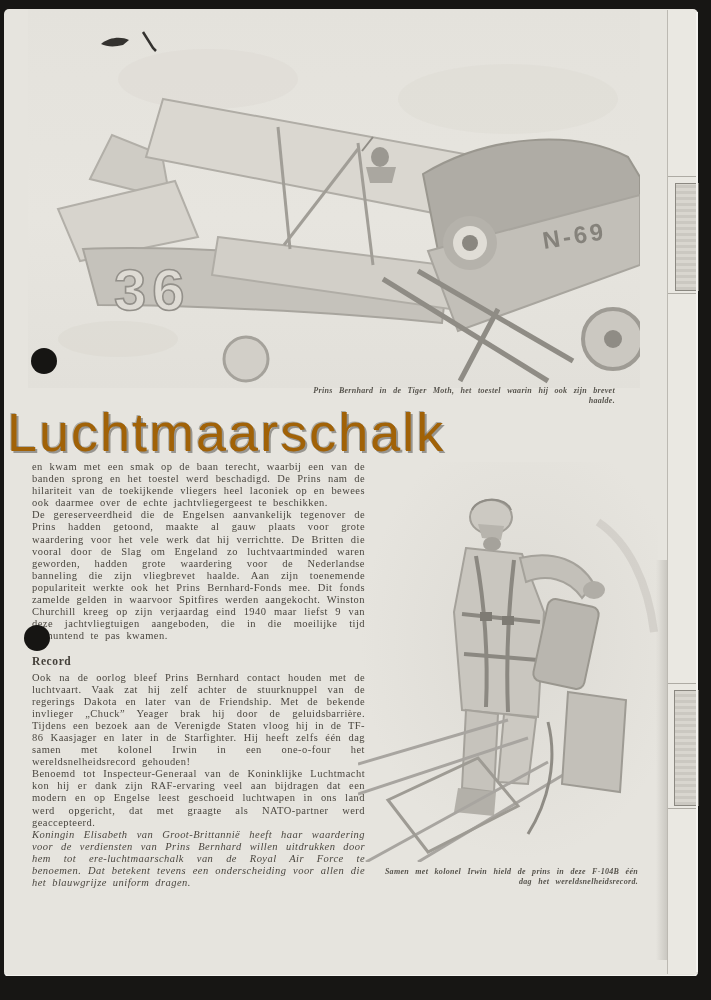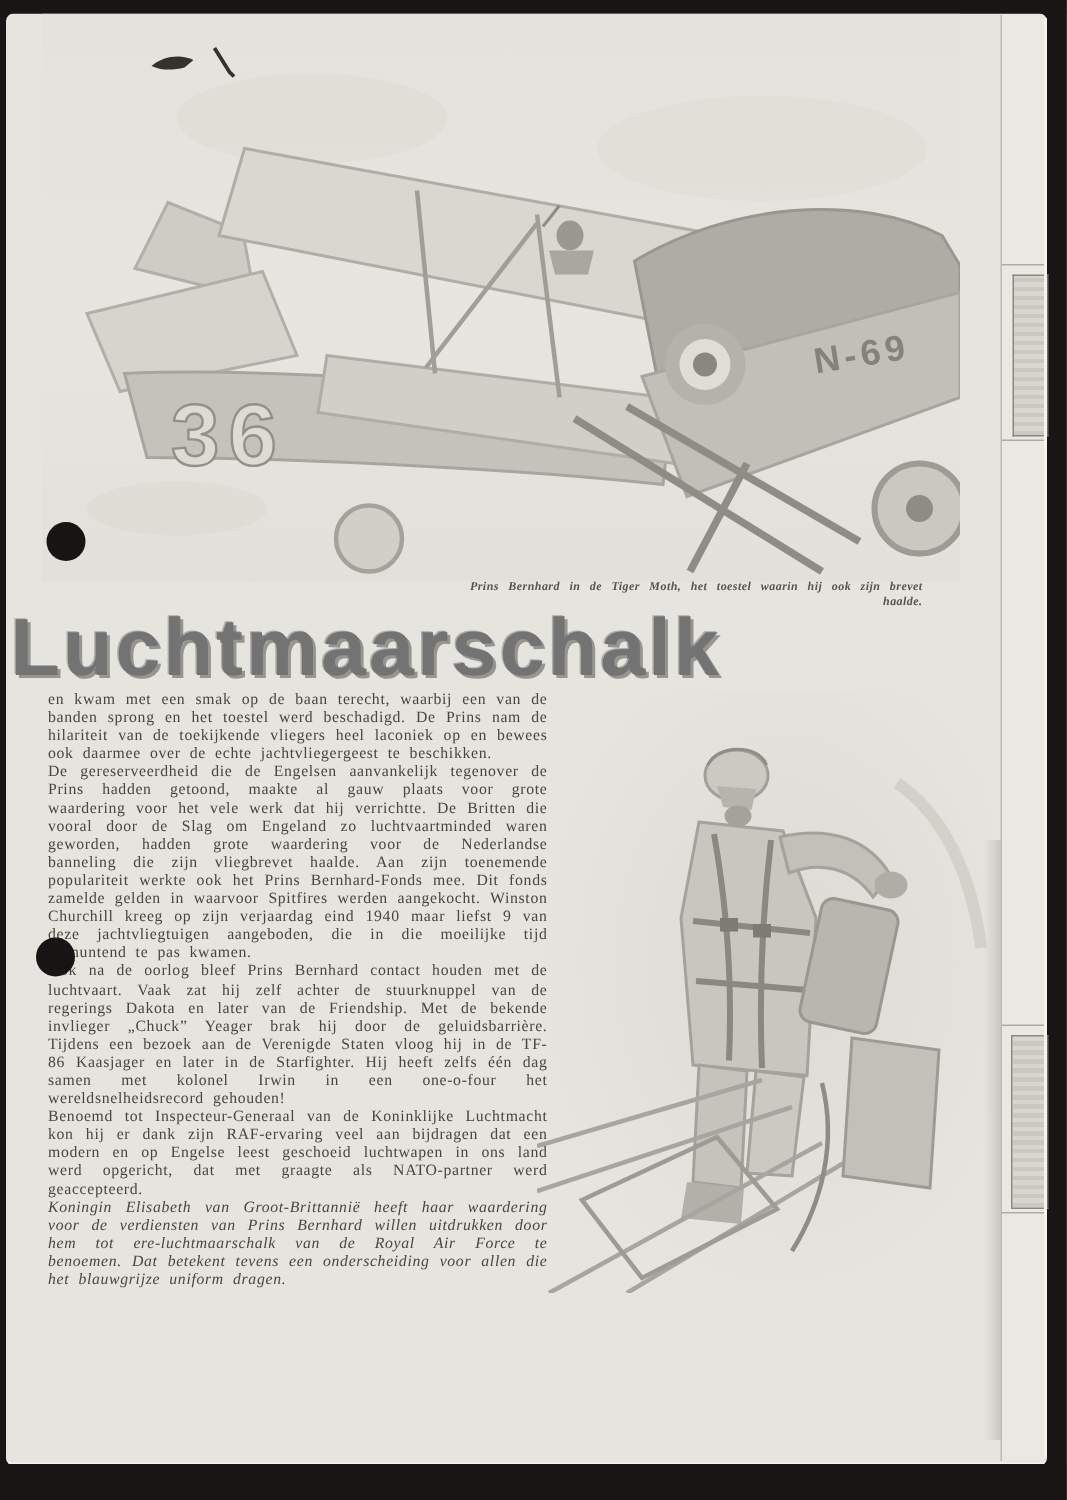--- a/index.html
+++ b/index.html
@@ -17,21 +17,21 @@
        background:linear-gradient(90deg,rgba(150,147,140,0) ,rgba(150,147,140,0.35));}
   .photo-top{position:absolute;left:28px;top:9px;width:612px;height:379px;
        background:linear-gradient(180deg,#e4e2dc,#e7e5df 55%,#e2e0da);}
   .photo-bottom{position:absolute;left:358px;top:462px;width:300px;height:400px;
        background:radial-gradient(ellipse at 55% 45%, rgba(176,173,166,0.18), rgba(176,173,166,0) 70%);}
   .caption{position:absolute;font-style:italic;font-weight:bold;color:#57544d;
        font-size:8px;line-height:10px;letter-spacing:0.3px;word-spacing:4px;text-align:right;}
   .caption-top{left:285px;top:386px;width:330px;}
   .caption-bottom{left:366px;top:867px;width:272px;}
   .headline{position:absolute;left:7px;top:403px;font-family:"Liberation Sans",sans-serif;
-       font-weight:bold;font-size:54px;line-height:58px;letter-spacing:2px;color:#737373;
+       font-weight:normal;font-size:54px;line-height:58px;letter-spacing:2px;color:#a16207;
        text-shadow:2px 2px 0 rgba(72,70,66,0.5), -1px -1px 0 rgba(158,156,150,0.8);}
   .article{position:absolute;left:32px;top:461px;width:333px;color:#4a463f;
        font-size:10.5px;line-height:12.1px;letter-spacing:0.45px;word-spacing:3px;
        text-align:justify;}
   .article p{margin:0;}
   .article .sec-head{font-weight:bold;font-size:11.5px;color:#44403a;margin:13px 0 4px 0;
        letter-spacing:0.6px;}
   .article .closing{font-style:italic;}
   .hole{position:absolute;width:26px;height:26px;border-radius:50%;background:#161513;z-index:6;}
   .hole1{left:31px;top:348px;}
@@ -93,20 +93,21 @@
     </svg>
   </div>
 
   <div class="caption caption-top">Prins Bernhard in de Tiger Moth, het toestel waarin hij ook zijn brevet haalde.</div>
 
   <div class="headline">Luchtmaarschalk</div>
 
   <div class="article">
     <p>en kwam met een smak op de baan terecht, waarbij een van de banden sprong en het toestel werd beschadigd. De Prins nam de hilariteit van de toekijkende vliegers heel laconiek op en bewees ook daarmee over de echte jachtvliegergeest te beschikken.</p>
     <p>De gereserveerdheid die de Engelsen aanvankelijk tegenover de Prins hadden getoond, maakte al gauw plaats voor grote waardering voor het vele werk dat hij verrichtte. De Britten die vooral door de Slag om Engeland zo luchtvaartminded waren geworden, hadden grote waardering voor de Nederlandse banneling die zijn vliegbrevet haalde. Aan zijn toenemende populariteit werkte ook het Prins Bernhard-Fonds mee. Dit fonds zamelde gelden in waarvoor Spitfires werden aangekocht. Winston Churchill kreeg op zijn verjaardag eind 1940 maar liefst 9 van deze jachtvliegtuigen aangeboden, die in die moeilijke tijd uitmuntend te pas kwamen.</p>
+    <p class="sec-head">Record</p>
     <p>Ook na de oorlog bleef Prins Bernhard contact houden met de luchtvaart. Vaak zat hij zelf achter de stuurknuppel van de regerings Dakota en later van de Friendship. Met de bekende invlieger „Chuck” Yeager brak hij door de geluidsbarrière. Tijdens een bezoek aan de Verenigde Staten vloog hij in de TF-86 Kaasjager en later in de Starfighter. Hij heeft zelfs één dag samen met kolonel Irwin in een one-o-four het wereldsnelheidsrecord gehouden!</p>
     <p>Benoemd tot Inspecteur-Generaal van de Koninklijke Luchtmacht kon hij er dank zijn RAF-ervaring veel aan bijdragen dat een modern en op Engelse leest geschoeid luchtwapen in ons land werd opgericht, dat met graagte als NATO-partner werd geaccepteerd.</p>
     <p class="closing">Koningin Elisabeth van Groot-Brittannië heeft haar waardering voor de verdiensten van Prins Bernhard willen uitdrukken door hem tot ere-luchtmaarschalk van de Royal Air Force te benoemen. Dat betekent tevens een onderscheiding voor allen die het blauwgrijze uniform dragen.</p>
   </div>
 
   <div class="photo-bottom">
     <svg width="300" height="400" viewBox="0 0 300 400">
       <ellipse cx="133" cy="55" rx="21" ry="17" fill="#ccc9c2" stroke="#a29f98" stroke-width="2"></ellipse>
       <path d="M114,48 C120,34 148,34 153,48" stroke="#908d86" stroke-width="2" fill="none"></path>
       <path d="M120,62 L146,64 L143,78 L124,76 Z" fill="#b7b4ad"></path>
@@ -132,20 +133,21 @@
         <path d="M8,400 L190,300"></path>
         <path d="M60,400 L210,310"></path>
       </g>
       <path d="M30,338 L120,296 L160,344 L70,390 Z" fill="none" stroke="#9e9b94" stroke-width="3"></path>
       <path d="M210,230 L268,238 L262,330 L204,322 Z" fill="#c3c0b9" stroke="#9e9b94" stroke-width="2"></path>
       <path d="M190,260 C200,300 190,340 170,372" stroke="#8f8c85" stroke-width="3" fill="none"></path>
       <path d="M240,60 C270,80 290,120 296,170" stroke="#c3c0b9" stroke-width="8" opacity="0.5" fill="none"></path>
     </svg>
   </div>
 
+  <div class="caption caption-bottom">Samen met kolonel Irwin hield de prins in deze F-104B één dag het wereldsnelheidsrecord.</div>
 
   <div class="crease"></div>
   <div class="edge-strip"></div>
   <div class="edge-line" style="top:176px;"></div>
   <div class="tab" style="left:675px;top:183px;width:22px;height:106px;"></div>
   <div class="edge-line" style="top:293px;"></div>
   <div class="edge-line" style="top:683px;"></div>
   <div class="tab" style="left:674px;top:690px;width:23px;height:114px;"></div>
   <div class="edge-line" style="top:808px;"></div>
   <div class="edge-sliver"></div>

